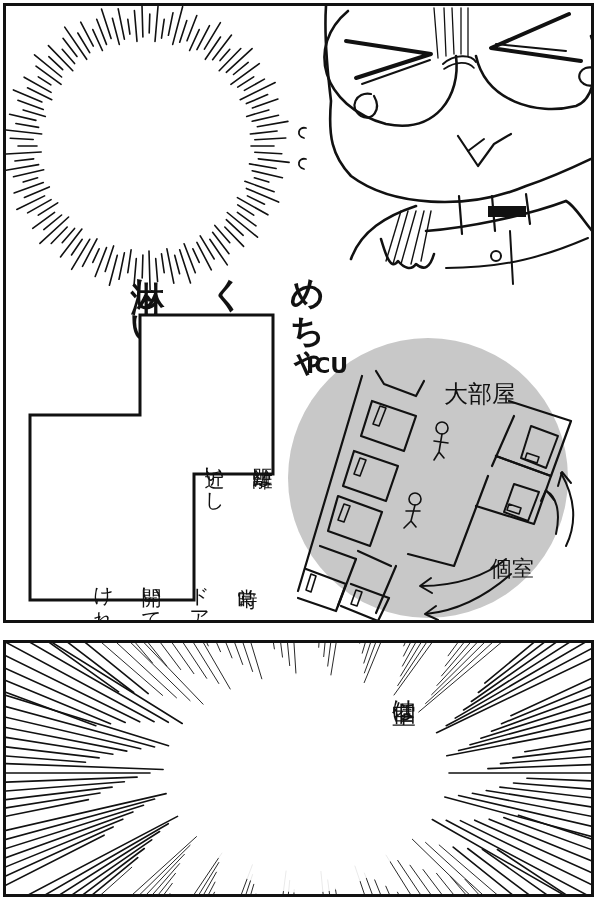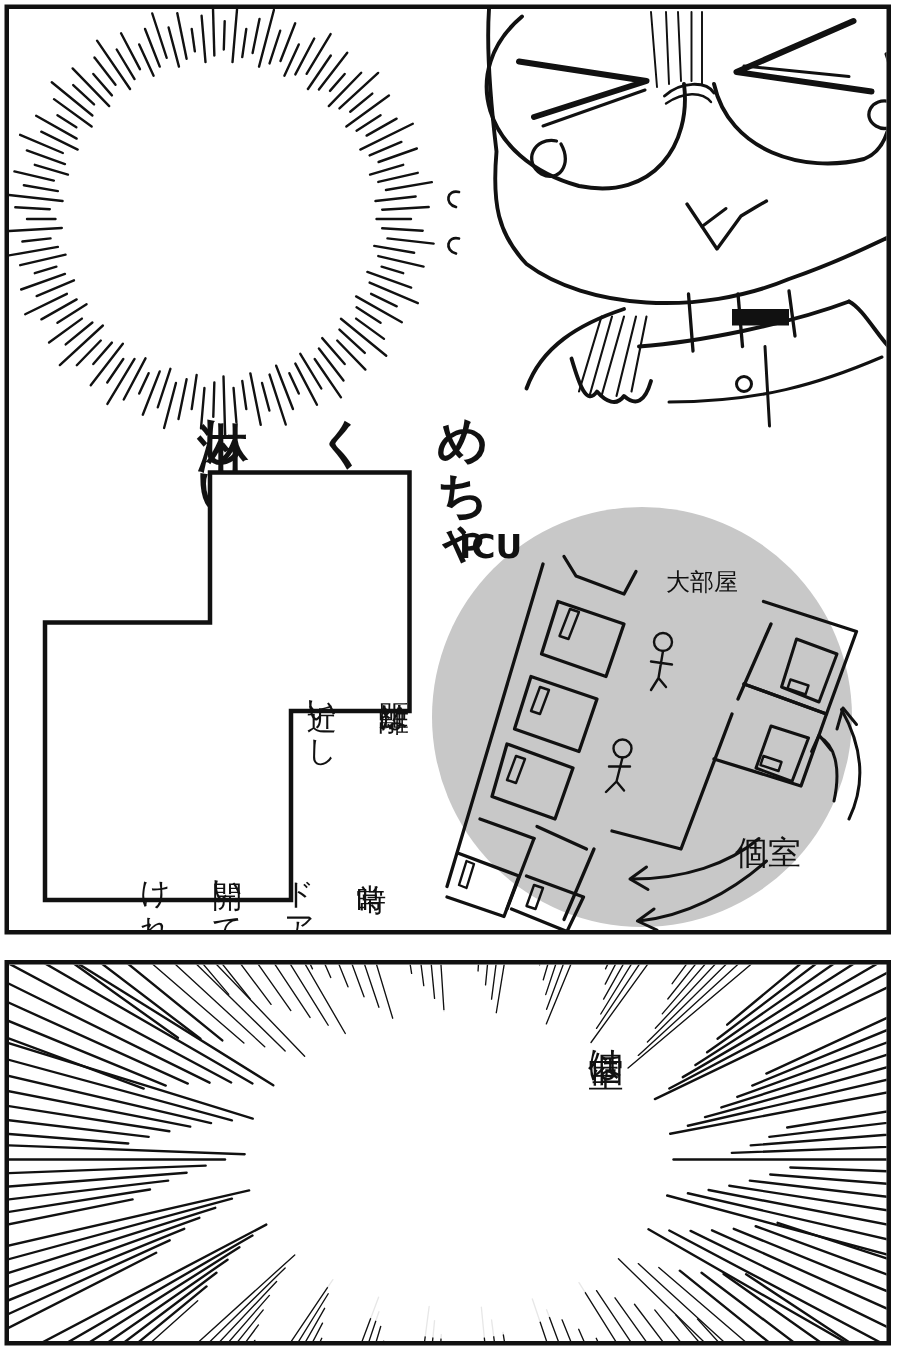--- a/index.html
+++ b/index.html
@@ -241,21 +241,21 @@
       <path d="M 425 572 L 414 580 L 426 587" stroke-width="2"></path>
       <path d="M 505 568 C 480 590 450 605 420 608" stroke-width="2"></path>
       <path d="M 430 600 L 419 608 L 432 614" stroke-width="2"></path>
       <path d="M 550 528 C 555 505 550 490 540 485" stroke-width="2"></path>
       <path d="M 535 495 L 540 484 L 548 494" stroke-width="2"></path>
       <path d="M 560 540 C 572 515 568 490 555 467" stroke-width="2"></path>
       <path d="M 552 480 L 556 466 L 565 477" stroke-width="2"></path>
     </g>
   </svg>
 
-  <div class="hand" style="left:438px; top:372px; font-size:16px;">大部屋</div>
+  <div class="hand" style="left:438px; top:372px; font-size:24px;">大部屋</div>
   <div class="hand" style="left:484px; top:548px; font-size:22px;font-family:Liberation Serif, serif;">個室</div>
 
   <svg class="layer" width="591" height="620">
     <path d="M 134 309 L 267 309 L 267 468 L 188 468 L 188 594 L 24 594 L 24 409 L 134 409 Z" fill="#fff" stroke="#111" stroke-width="3"></path>
   </svg>
   <div class="vtext narr" style="left:173px; top:347px;">
     <span>距離は</span><br>
     <span>近いし</span>
   </div>
   <div class="vtext narr" style="left:62px; top:467px;">

